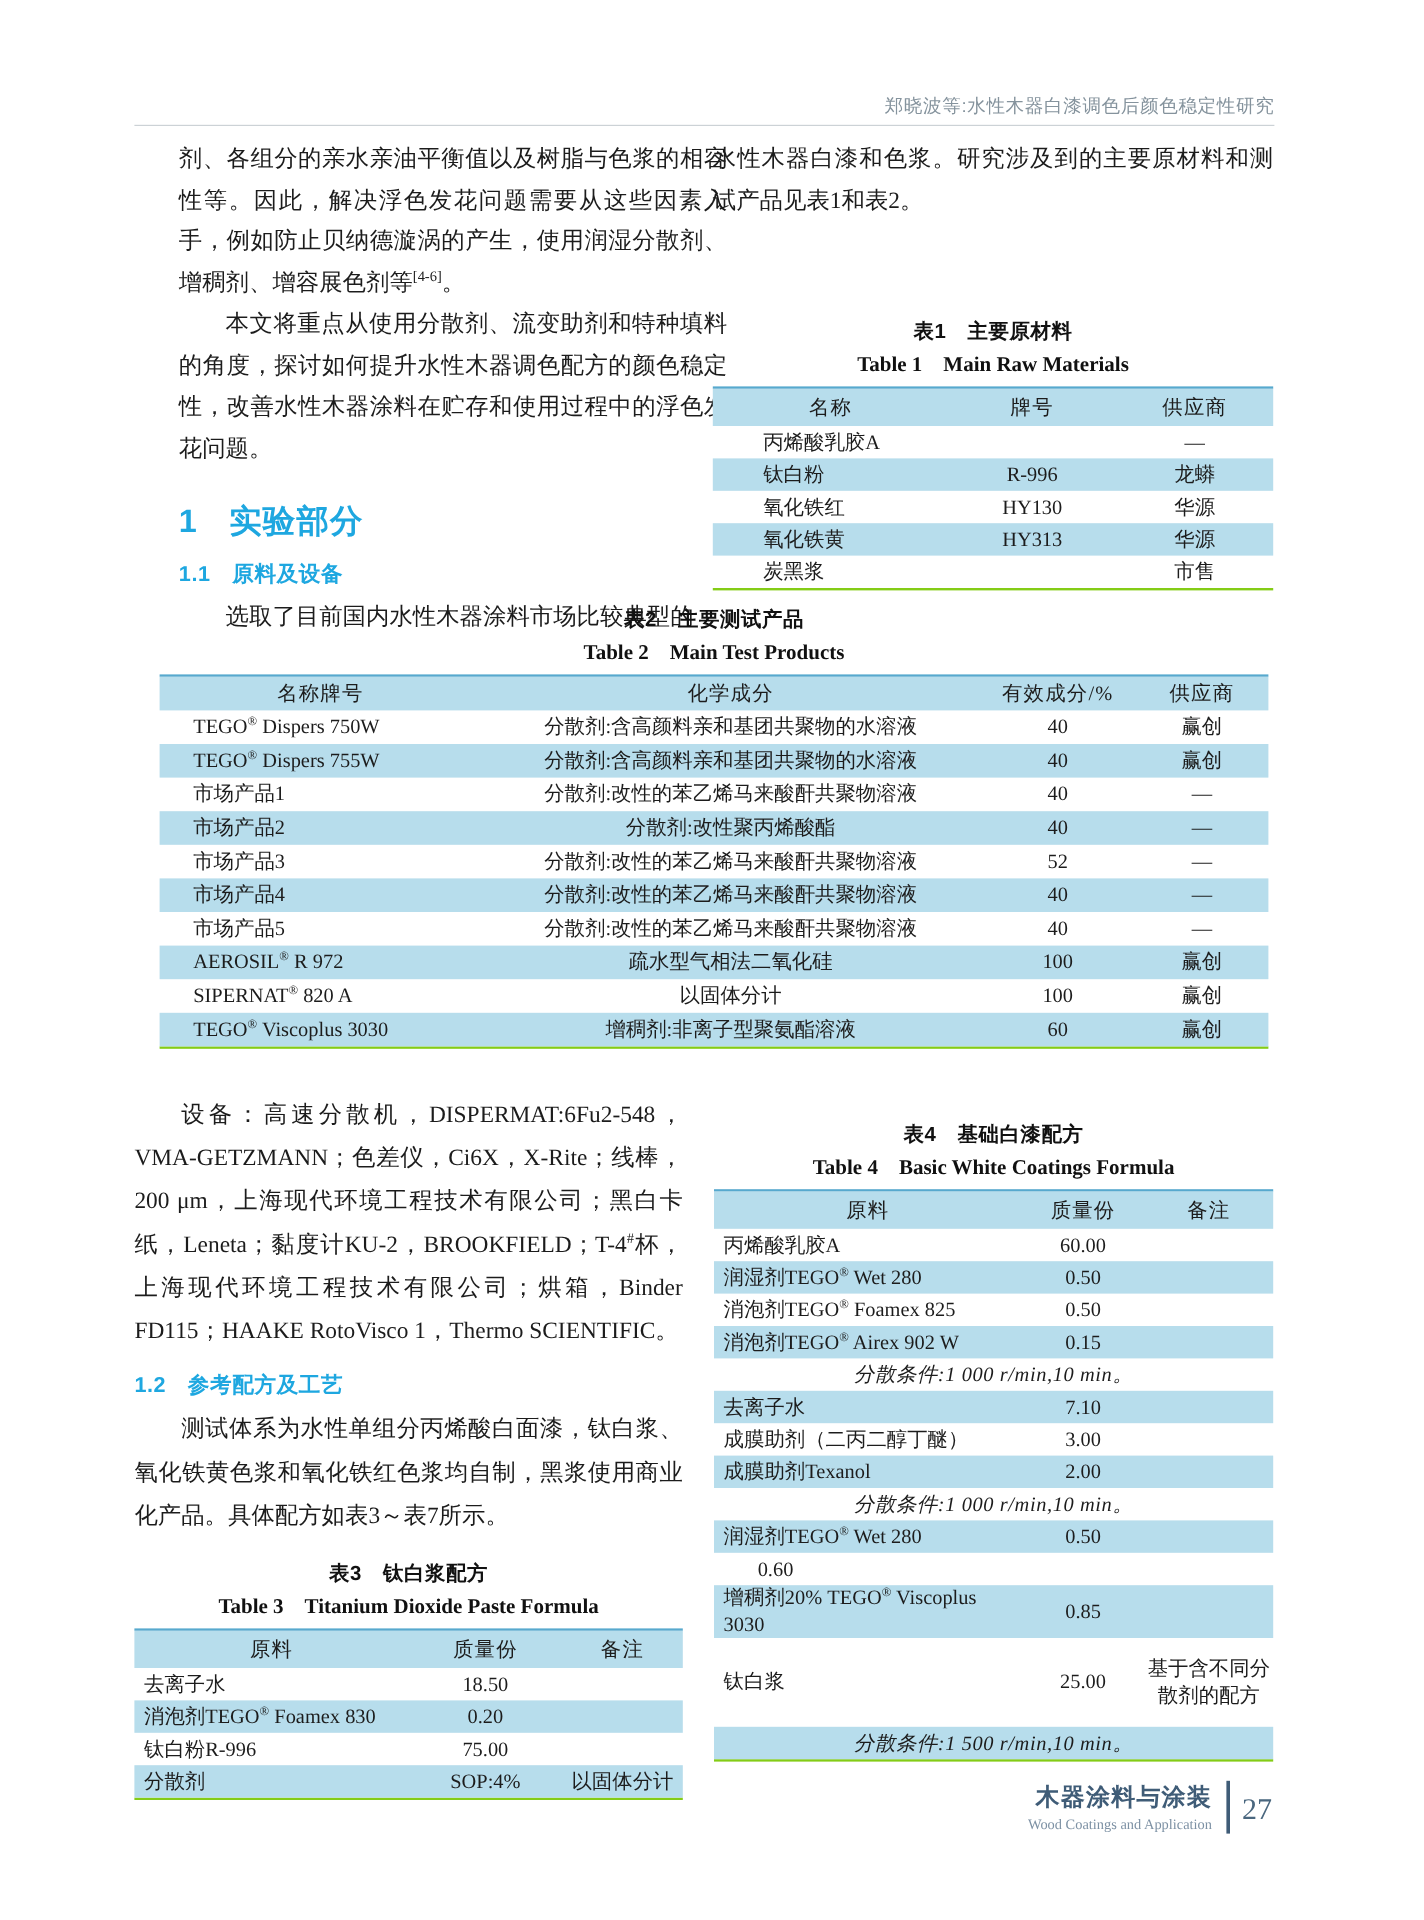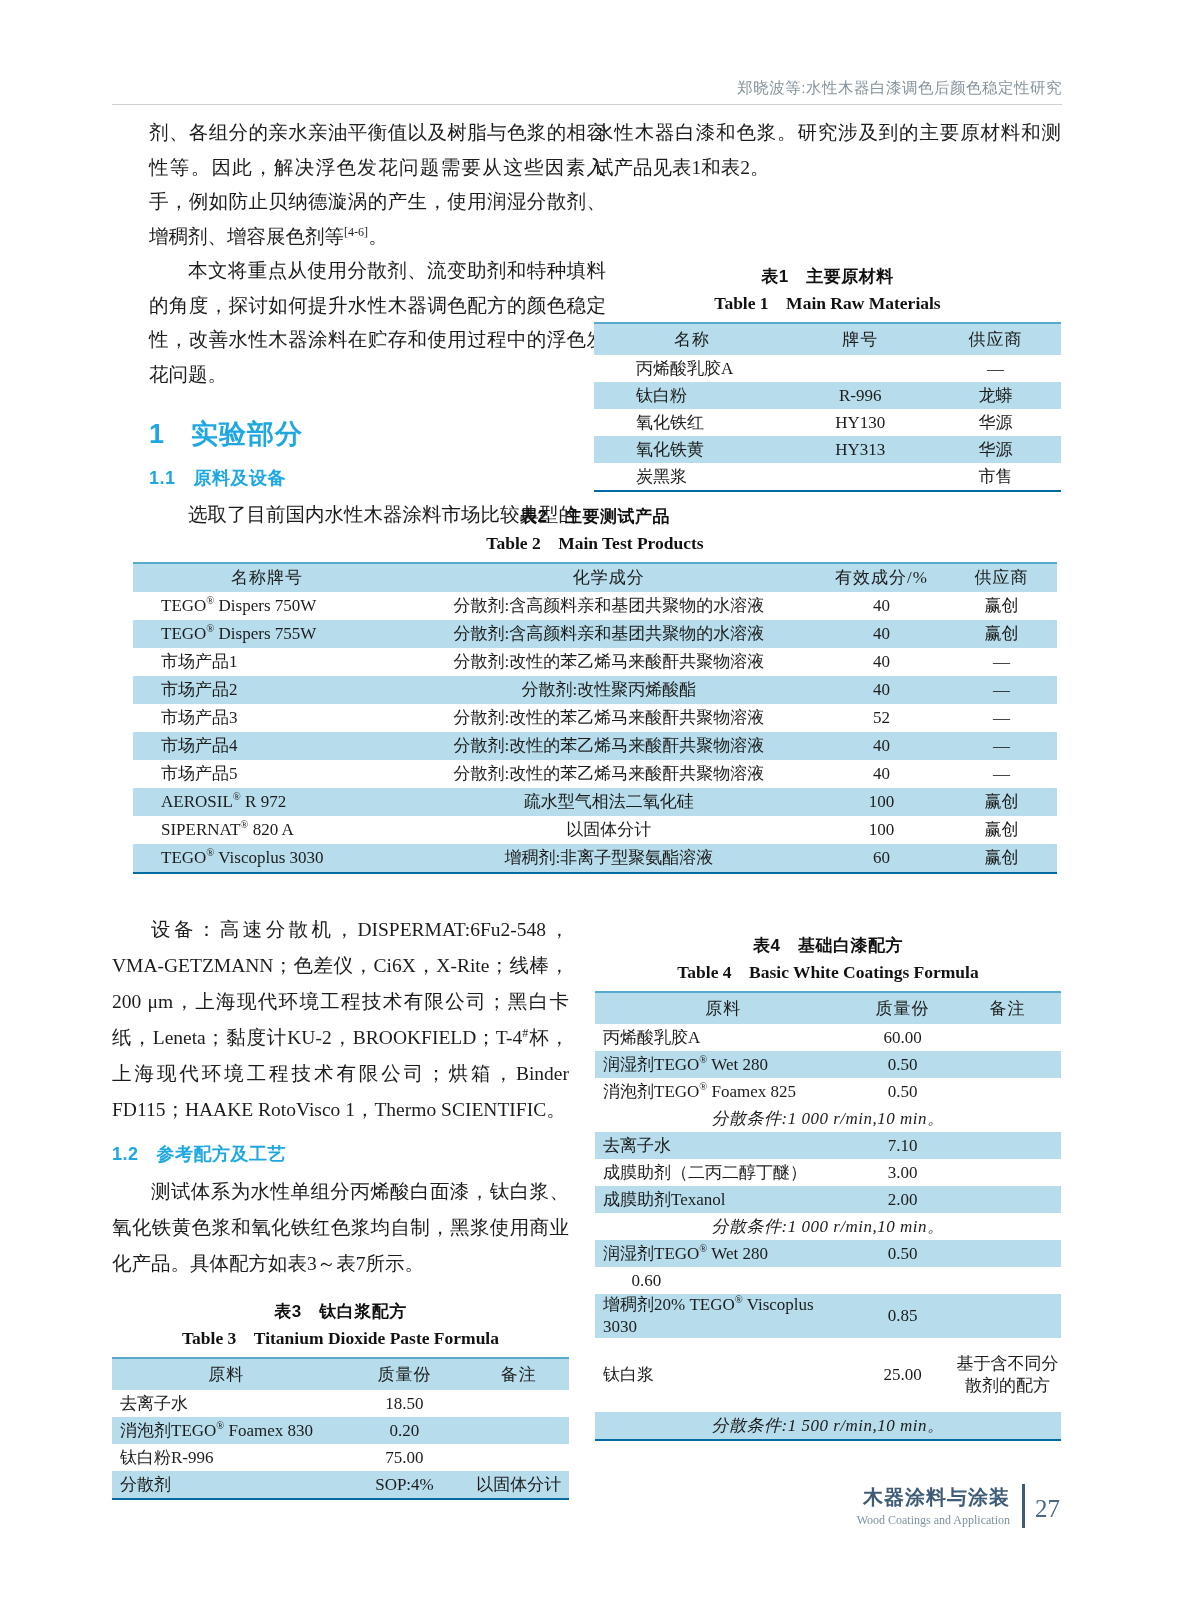--- a/index.html
+++ b/index.html
@@ -24,21 +24,21 @@
   .h1 .num{margin-right:26px;}
   .h2{font-family:"Liberation Sans","DejaVu Sans",sans-serif;font-weight:bold;
       font-size:18px;color:#1ea7e0;margin:14px 0 8px 0;letter-spacing:.5px;}
   .h2 .num{margin-right:18px;}
 
   
   .tbl-title-cn{font-family:"Liberation Sans","DejaVu Sans",sans-serif;font-weight:bold;
       font-size:17px;text-align:center;color:#111;letter-spacing:.5px;}
   .tbl-title-en{font-family:"Liberation Serif","DejaVu Serif",serif;font-weight:bold;
       font-size:17.5px;text-align:center;color:#111;margin-top:3px;}
-  .tbl{margin-top:7px;border-top:2px solid #57a9ce;border-bottom:2px solid #0369a1;font-family:Liberation Serif, serif;}
+  .tbl{margin-top:7px;border-top:2px solid #57a9ce;border-bottom:2px solid #84cc16;font-family:Liberation Serif, serif;}
   .t-row{display:flex;align-items:center;min-height:27px;}
   .t-row.hl{background:#b7ddec;}
   .t-head{background:#b7ddec;min-height:31px;}
   .t-cell{font-size:17px;text-align:center;box-sizing:border-box;line-height:22px;}
   .t-head .t-cell{letter-spacing:1px;}
   .a-left{text-align:left;}
   .t-span .t-cell{width:100% !important;font-style:italic;letter-spacing:.5px;}
   .t-tall{min-height:74px;}
   #table1 .a-left{padding-left:42px;}
   #table2 .a-left{padding-left:28px;}
@@ -248,20 +248,25 @@
           <div class="t-row hl">
             <div class="t-cell a-left" style="width:55%">润湿剂TEGO<sup>®</sup> Wet 280</div>
             <div class="t-cell a-center" style="width:22%">0.50</div>
             <div class="t-cell a-center" style="width:23%"></div>
           </div>
           <div class="t-row">
             <div class="t-cell a-left" style="width:55%">消泡剂TEGO<sup>®</sup> Foamex 825</div>
             <div class="t-cell a-center" style="width:22%">0.50</div>
             <div class="t-cell a-center" style="width:23%"></div>
           </div>
+          <div class="t-row hl">
+            <div class="t-cell a-left" style="width:55%">消泡剂TEGO<sup>®</sup> Airex 902 W</div>
+            <div class="t-cell a-center" style="width:22%">0.15</div>
+            <div class="t-cell a-center" style="width:23%"></div>
+          </div>
           <div class="t-row t-span">
             <div class="t-cell">分散条件:1 000 r/min,10 min。</div>
           </div>
           <div class="t-row hl">
             <div class="t-cell a-left" style="width:55%">去离子水</div>
             <div class="t-cell a-center" style="width:22%">7.10</div>
             <div class="t-cell a-center" style="width:23%"></div>
           </div>
           <div class="t-row">
             <div class="t-cell a-left" style="width:55%">成膜助剂（二丙二醇丁醚）</div>

